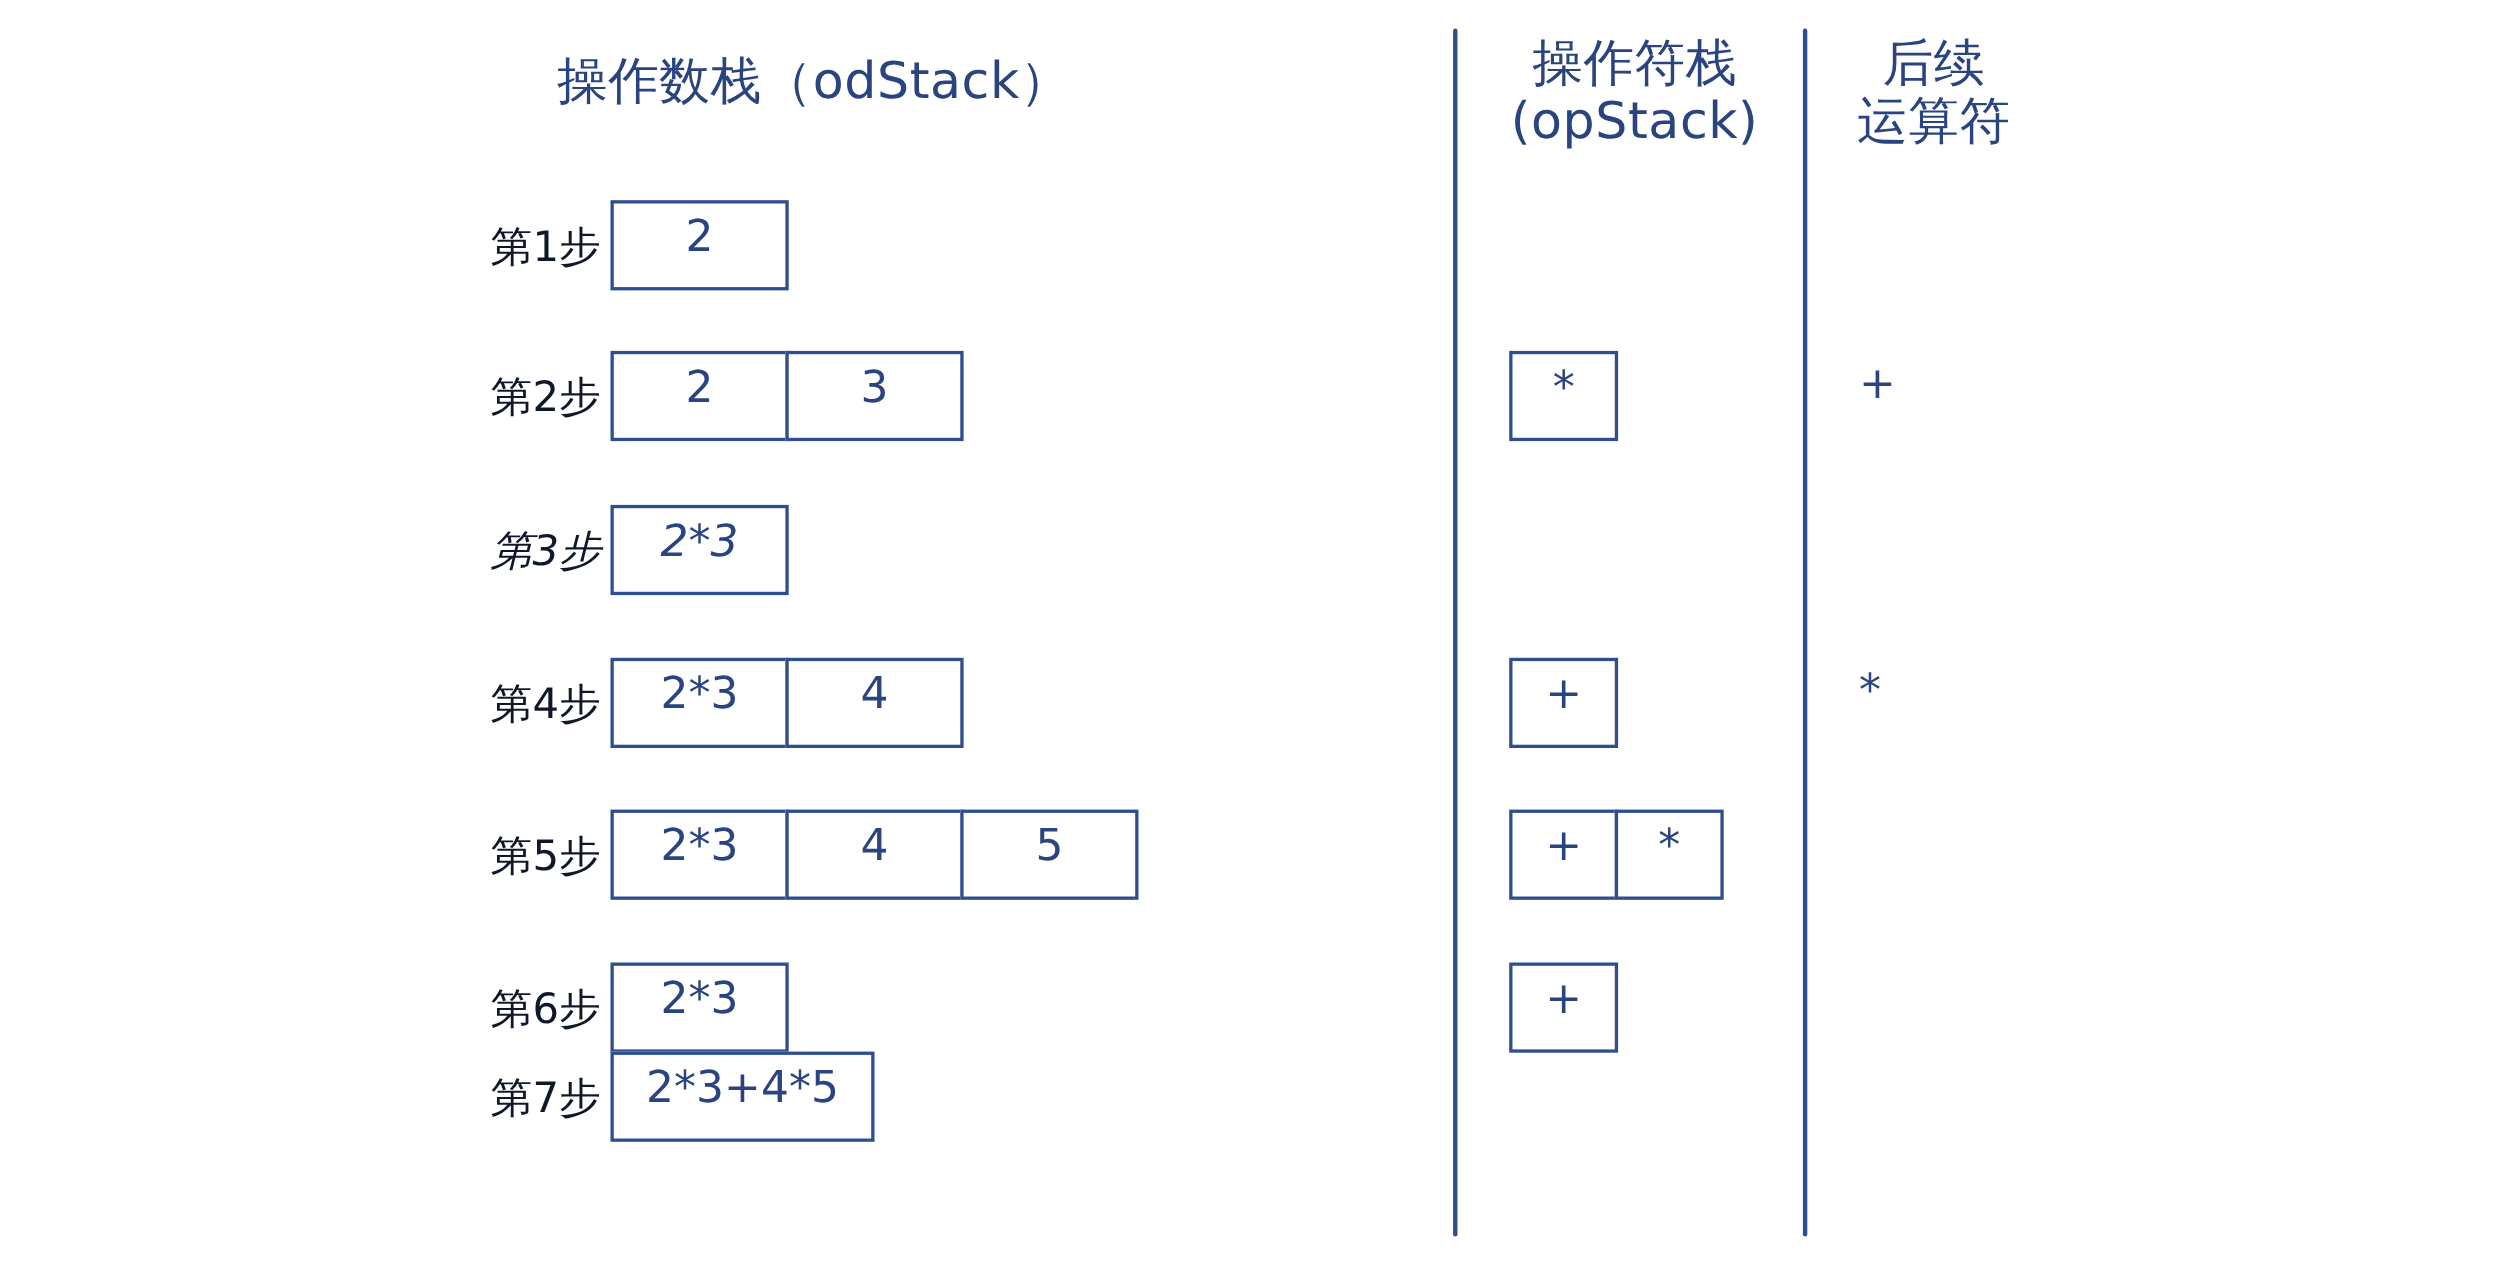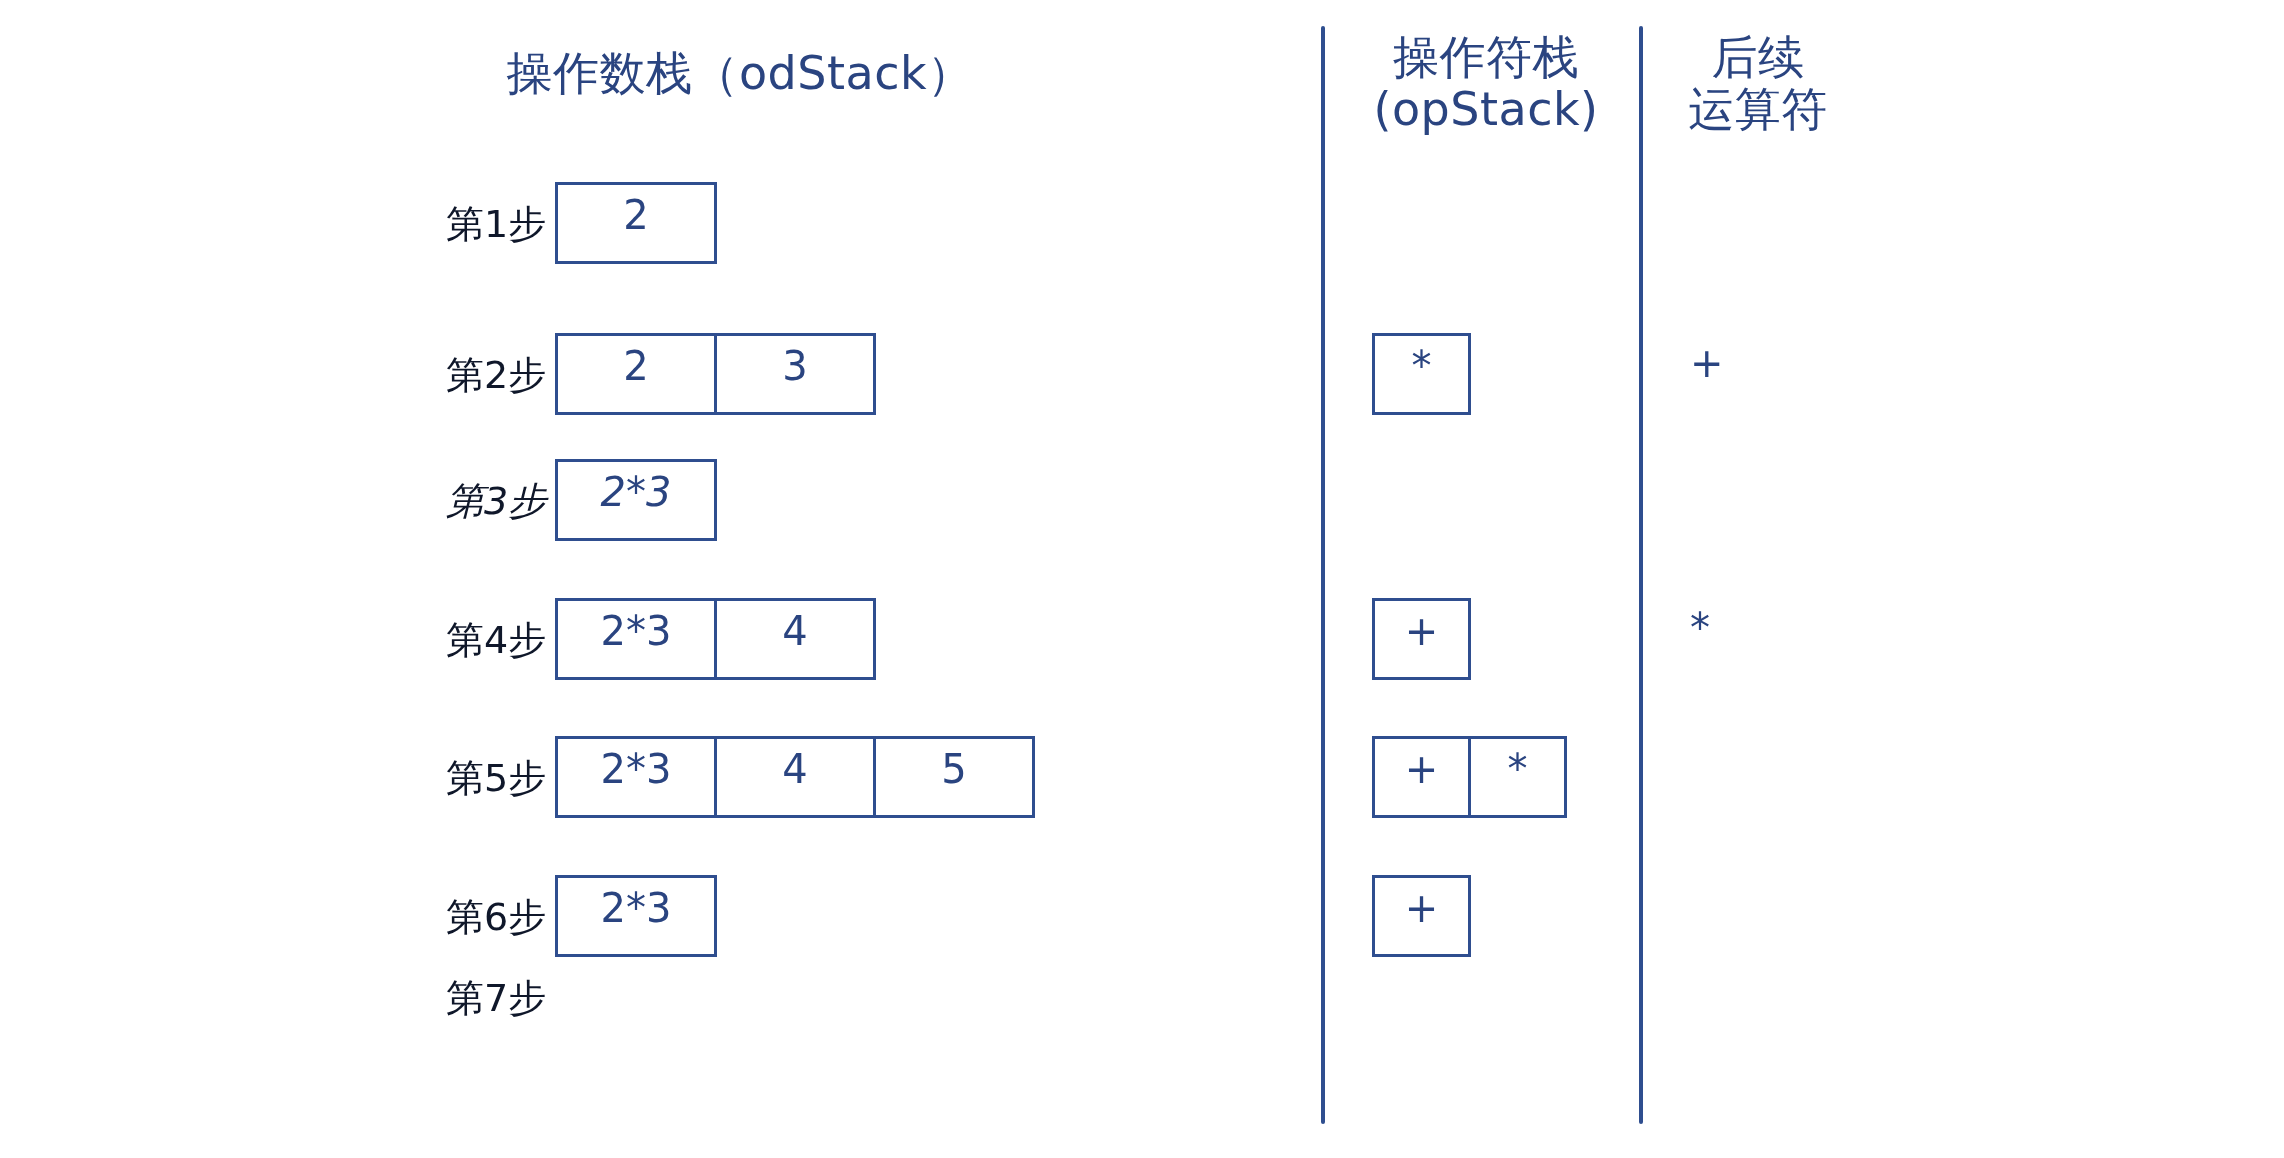--- a/index.html
+++ b/index.html
@@ -163,21 +163,21 @@
   <div class="divider" id="divider-2"></div>
 
   <div id="rows-container">
       <div class="row" style="top: 182px;">
         <div class="step-label">第1步</div>
         <div class="od-stack">
           <div class="od-cell">2</div>
         </div>
         <div class="op-stack"></div>
       </div>
-      <div class="row" style="top: 333px;">
+      <div class="row" style="top: 319px;">
         <div class="step-label">第2步</div>
         <div class="od-stack">
           <div class="od-cell">2</div>
           <div class="od-cell">3</div>
         </div>
         <div class="op-stack">
           <div class="op-cell">*</div>
         </div>
         <div class="next-op">+</div>
       </div>
@@ -215,17 +215,20 @@
         <div class="step-label">第6步</div>
         <div class="od-stack">
           <div class="od-cell">2*3</div>
         </div>
         <div class="op-stack">
           <div class="op-cell">+</div>
         </div>
       </div>
       <div class="row" style="top: 956px; text-decoration: underline;">
         <div class="step-label">第7步</div>
+        <div class="od-stack">
+          <div class="od-cell wide">2*3+4*5</div>
+        </div>
         <div class="op-stack"></div>
       </div>
     </div>
 
 </div>
 
 </body></html>

